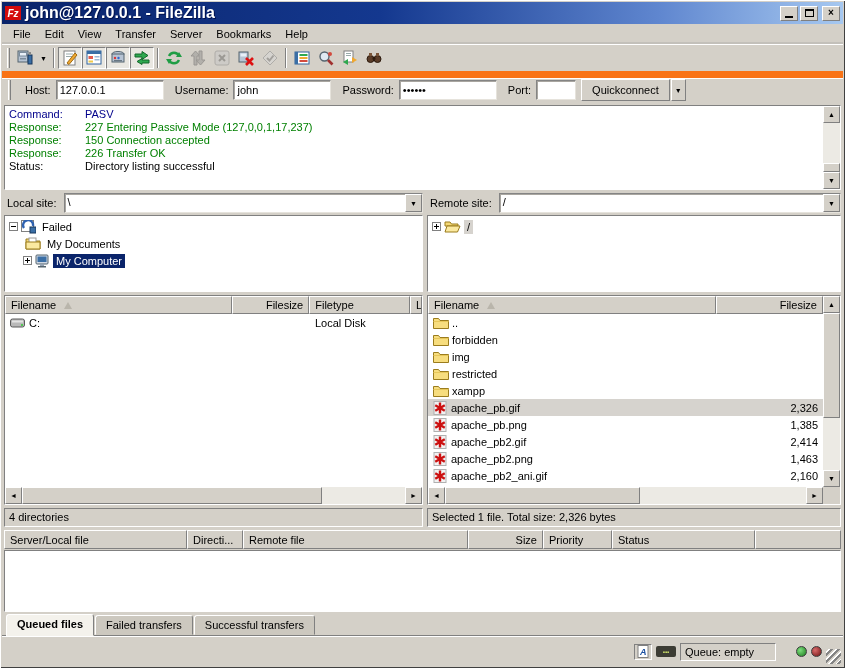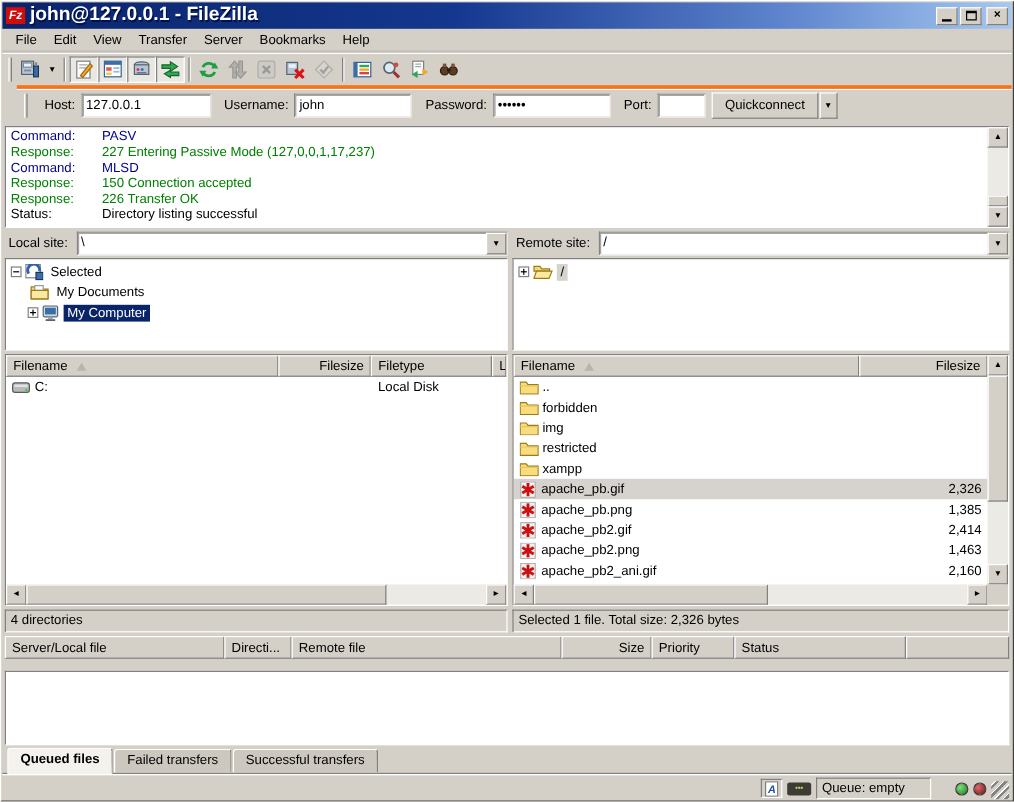--- a/index.html
+++ b/index.html
@@ -35,21 +35,21 @@
     display:flex; align-items:center; padding-left:2px; }
   .grip { width:3px; height:20px; border-left:1px solid #fff; border-right:1px solid #808080; margin:0 3px; }
   .tbtn { width:24px; height:22px; display:flex; align-items:center; justify-content:center; border:1px solid transparent; }
   .tbtn.toggled { border-color:#808080 #fff #fff #808080; background:#e9e7e1; }
   .tbtn.disabled { filter:grayscale(1) opacity(.45); }
   .tsep { width:2px; height:20px; border-left:1px solid #808080; border-right:1px solid #fff; margin:0 3px; }
   .dd-arrow { width:13px; height:22px; display:flex; align-items:center; justify-content:center; font-size:7px; }
 
   
   .quickbar { height:31px; flex:0 0 31px; display:flex; align-items:center; gap:5px; padding-left:6px;
-    border-top:3px solid #f97316; box-shadow: inset 0 1px 0 #fff; margin-left: 12px; }
+    border-top:7px solid #f97316; box-shadow: inset 0 1px 0 #fff; }
   .quickbar label { margin-left:6px; }
   .qinput { height:20px; padding:2px 3px; font:11px "Liberation Sans",sans-serif; outline:none; }
   .qc-btn { height:22px; padding:0 10px; background:#d4d0c8; font:11px "Liberation Sans",sans-serif; }
   .qc-dd { width:15px; height:22px; background:#d4d0c8; font-size:7px; display:flex; align-items:center; justify-content:center; }
 
   
   .logwrap { flex:0 0 85px; margin:3px 2px 1px 2px; background:#fff; display:flex; position:relative; }
   .logtext { flex:1; padding:2px 0 0 4px; line-height:13px; overflow:hidden; }
   .logline { white-space:nowrap; }
   .loglabel { display:inline-block; width:76px; }
@@ -92,21 +92,21 @@
   .sortasc { width:0; height:0; border-left:4px solid transparent; border-right:4px solid transparent;
              border-bottom:7px solid #b9b5ab; margin-left:8px; }
   .lrows { flex:1; overflow:hidden; }
   .lrow { height:17px; display:flex; align-items:center; white-space:nowrap; }
   .lrow.sel { background:#d6d3ce; }
   .cell { padding:0 5px; display:flex; align-items:center; gap:3px; overflow:hidden; }
   .cell.r { justify-content:flex-end; }
   .statusline { flex:0 0 19px; margin-top:3px; padding:2px 4px; background:#d4d0c8; white-space:nowrap; overflow:hidden; }
 
   
-  .queuehdr { flex:0 0 19px; display:flex; margin:3px 2px 10px 2px; }
+  .queuehdr { flex:0 0 19px; display:flex; margin:3px 2px 1px 2px; }
   .queuebody { flex:0 0 62px; background:#fff; margin:0 2px; }
   .tabsrow { flex:0 0 24px; display:flex; align-items:flex-end; padding-left:4px; gap:1px;
              border-bottom:1px solid #808080; box-shadow:0 1px 0 #fff; }
   .tab { padding:3px 10px 4px 10px; background:#ccc8bf; border:1px solid; border-color:#fff #808080 transparent #fff;
          border-radius:3px 3px 0 0; height:20px; }
   .tab.active { background:#f4f2ec; font-weight:bold; height:22px; margin-bottom:-1px; }
 
   
   .statusbar { flex:1; display:flex; align-items:center; justify-content:flex-end; gap:4px; padding:2px 2px 2px 6px;
                border-top:1px solid #fff; }
@@ -284,21 +284,20 @@
     <button class="qc-btn out">Quickconnect</button>
     <div class="qc-dd out" style="margin-left:-4px">
         <span>▼</span>
       </div>
   </div>
 
   <div class="logwrap in">
     <div class="logtext">
       <div class="logline log-command"><span class="loglabel">Command:</span><span>PASV</span></div>
       <div class="logline log-response"><span class="loglabel">Response:</span><span>227 Entering Passive Mode (127,0,0,1,17,237)</span></div>
-      <div class="logline log-command"><span class="loglabel">Command:</span><span>MLSD</span></div>
       <div class="logline log-response"><span class="loglabel">Response:</span><span>150 Connection accepted</span></div>
       <div class="logline log-response"><span class="loglabel">Response:</span><span>226 Transfer OK</span></div>
       <div class="logline log-status"><span class="loglabel">Status:</span><span>Directory listing successful</span></div>
     </div>
     <div class="vsb">
       <div class="sbtn out">▲</div>
       <div style="flex:1"></div>
       <div class="thumb out" style="height:9px"></div>
       <div class="sbtn out">▼</div>
     </div>
@@ -317,21 +316,21 @@
         </div>
       </div>
       <div class="treebox in">
         <div class="trow">
           <div class="pmbox minus"></div>
           <svg width="15" height="14" viewBox="0 0 15 14">
             <rect x="0.5" y="0.5" width="12" height="11" fill="#fff" stroke="#808080"></rect>
             <path d="M3 8 A5 5 0 1 1 12 6" fill="none" stroke="#2f62b0" stroke-width="2.4"></path>
             <rect x="9" y="7" width="6" height="6" fill="#3a6ea5" stroke="#17365c"></rect>
           </svg>
-          <span class="tlabel">Selected</span>
+          <span class="tlabel">Failed</span>
         </div>
         <div class="trow" style="padding-left:20px">
           <svg width="16" height="13" viewBox="0 0 16 13">
             <path d="M1 2 L6 2 L7.5 4 L15 4 L15 12 L1 12 Z" fill="#f4d876" stroke="#9b7c1d"></path>
             <rect x="4" y="1" width="7" height="5" fill="#fff" stroke="#9b9b9b"></rect>
             <path d="M1 5 L15 5 L15 12 L1 12 Z" fill="#fbe9a0" stroke="#9b7c1d"></path>
           </svg>
           <span class="tlabel">My Documents</span>
         </div>
         <div class="trow" style="padding-left:18px">

